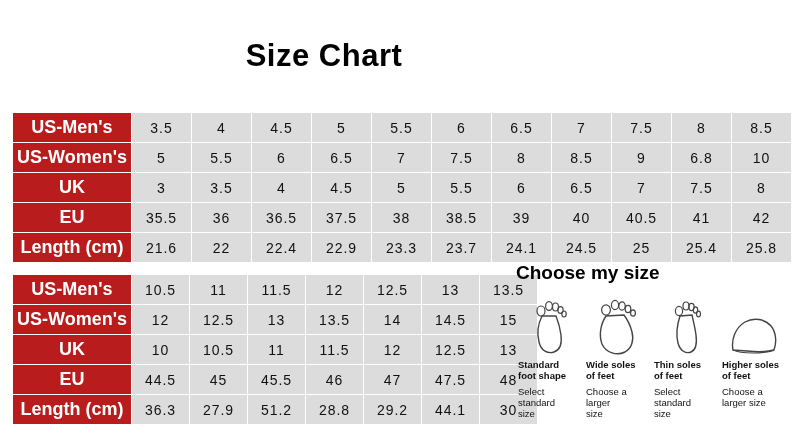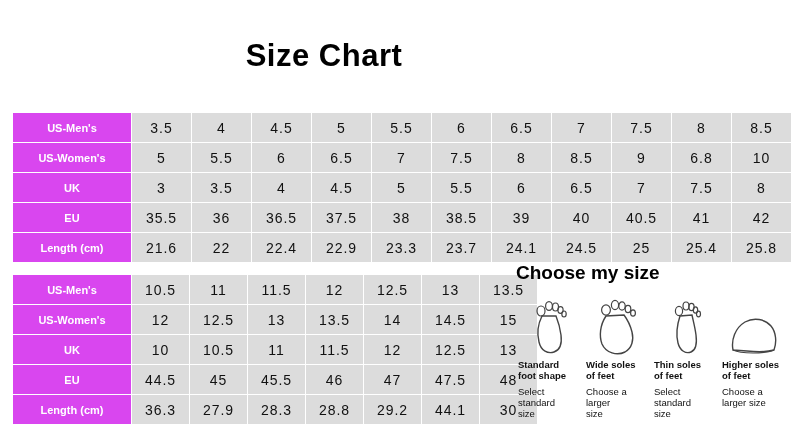--- a/index.html
+++ b/index.html
@@ -39,24 +39,24 @@
     border: 1px solid #ffffff;
     text-align: center;
     vertical-align: middle;
     font-size: 14px;
     color: #111111;
     background: #dcdcdc;
     height: 27px;
     letter-spacing: 1px;
   }
   table.size-table td.rowhead {
-    background: #d946ef;
+    background: #b91c1c;
     color: #ffffff;
     font-weight: bold;
-    font-size: 11px;
+    font-size: 18px;
     letter-spacing: 0px;
   }
   
   #table-top {
     position: absolute;
     left: 12px;
     top: 112px;
     width: 776px;
   }
   #table-top td { width: 57px; }
@@ -236,21 +236,21 @@
         <td>45.5</td>
         <td>46</td>
         <td>47</td>
         <td>47.5</td>
         <td>48</td>
       </tr>
       <tr>
         <td class="rowhead">Length (cm)</td>
         <td>36.3</td>
         <td>27.9</td>
-        <td>28.3</td>
+        <td>51.2</td>
         <td>28.8</td>
         <td>29.2</td>
         <td>44.1</td>
         <td>30</td>
       </tr>
     </tbody>
   </table>
 
   <div id="choose-panel">
     <div id="choose-title">Choose my size</div>

